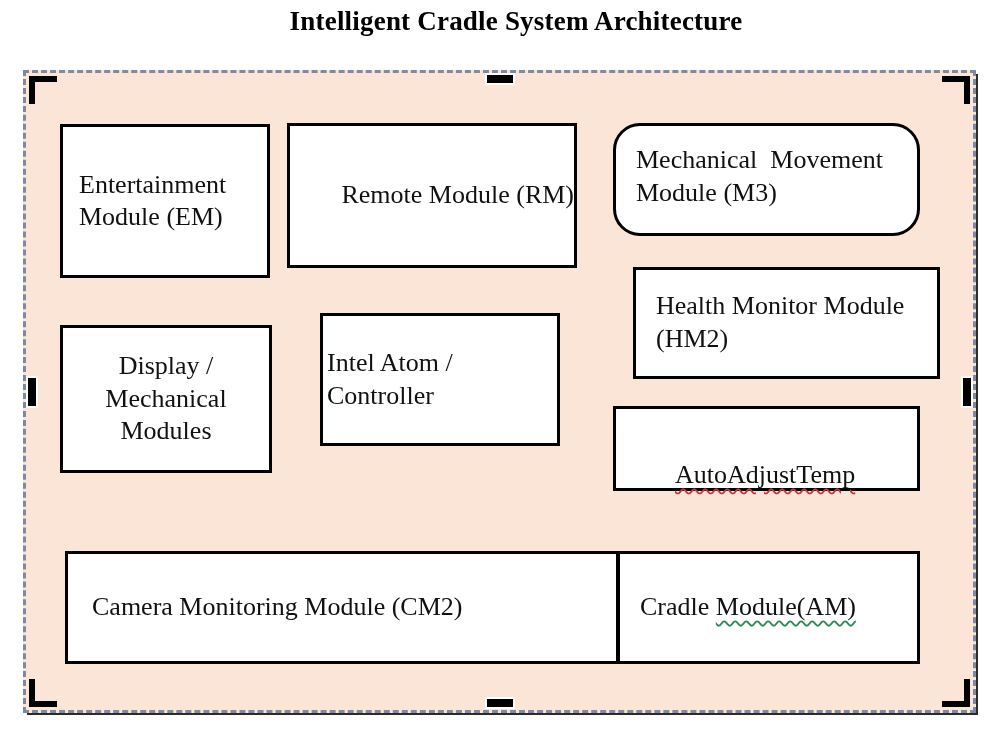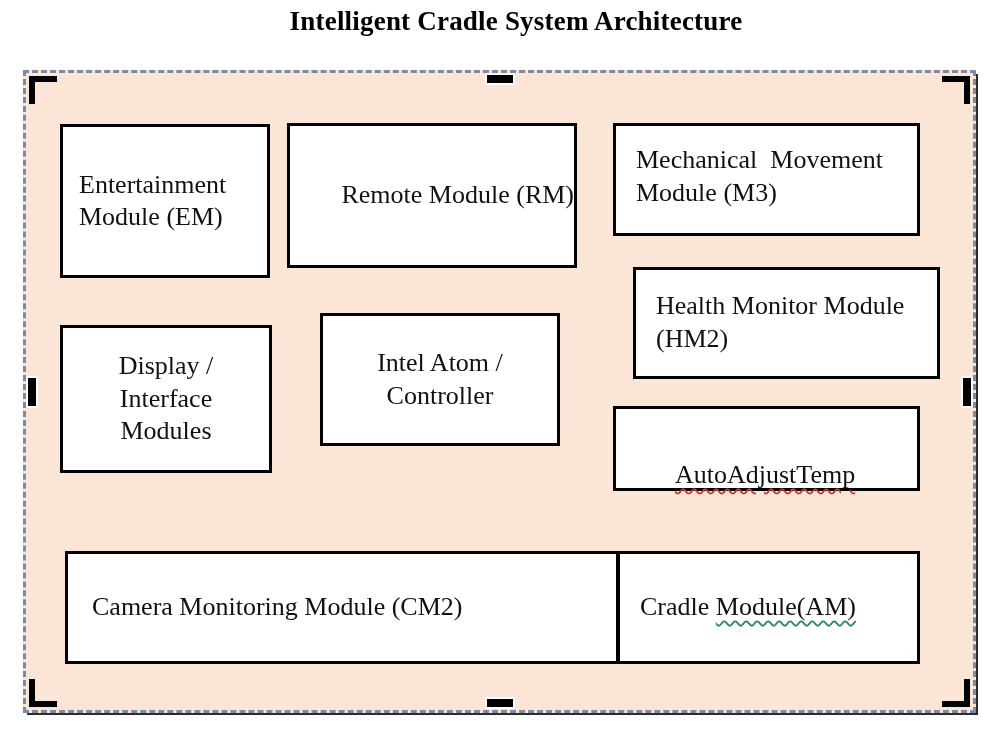--- a/index.html
+++ b/index.html
@@ -44,23 +44,23 @@
     position: absolute; box-sizing: border-box;
     background: #ffffff; border: 3px solid #000;
     font-size: 26px; line-height: 1.25; color: #111;
     display: flex; flex-direction: column;
     white-space: pre-wrap;
   }
   .module .lbl { white-space: pre-wrap; }
 
   .m-entertainment { left: 34px;  top: 51px;  width: 210px; height: 154px; justify-content: center; padding-left: 16px; padding-right: 6px; }
   .m-remote        { left: 261px; top: 50px;  width: 290px; height: 145px; justify-content: center; padding-left: 21px; align-items: flex-end; }
-  .m-mechanical    { left: 587px; top: 50px;  width: 307px; height: 113px; padding: 18px 10px 0 20px; }
+  .m-mechanical    { left: 587px; top: 50px;  width: 307px; height: 113px; padding: 18px 10px 0 20px; border-radius: 27px; }
   .m-display       { left: 34px;  top: 252px; width: 212px; height: 148px; justify-content: center; text-align: center; padding: 0 4px; }
-  .m-controller    { left: 294px; top: 240px; width: 240px; height: 133px; justify-content: center; text-align: center; padding: 0 4px; }
+  .m-controller    { left: 294px; top: 240px; width: 240px; height: 133px; justify-content: center; text-align: left; padding: 0 4px; }
   .m-health        { left: 607px; top: 194px; width: 307px; height: 112px; padding: 20px 10px 0 20px; }
   .m-a2t           { left: 587px; top: 333px; width: 307px; height: 85px; padding: 17px 10px 0 20px; }
   .m-camera        { left: 39px;  top: 478px; width: 554px; height: 113px; justify-content: center; padding-left: 24px; }
   .m-alert         { left: 591px; top: 478px; width: 303px; height: 113px; justify-content: center; padding-left: 20px; }
 
   .sq-red {
     text-decoration-line: underline;
     text-decoration-style: wavy;
     text-decoration-color: #C23B3B;
     text-decoration-thickness: 2px;
@@ -100,21 +100,21 @@
     <span class="lbl">Remote Module (RM)</span>
   </div>
 
   <div class="module m-mechanical">
     <span class="lbl">Mechanical  Movement
 Module (M3)</span>
   </div>
 
   <div class="module m-display">
     <span class="lbl">Display /
-Interface
+Mechanical
 Modules</span>
   </div>
 
   <div class="module m-controller">
     <span class="lbl">Intel Atom /
 Controller</span>
   </div>
 
   <div class="module m-health">
     <span class="lbl">Health Monitor Module

